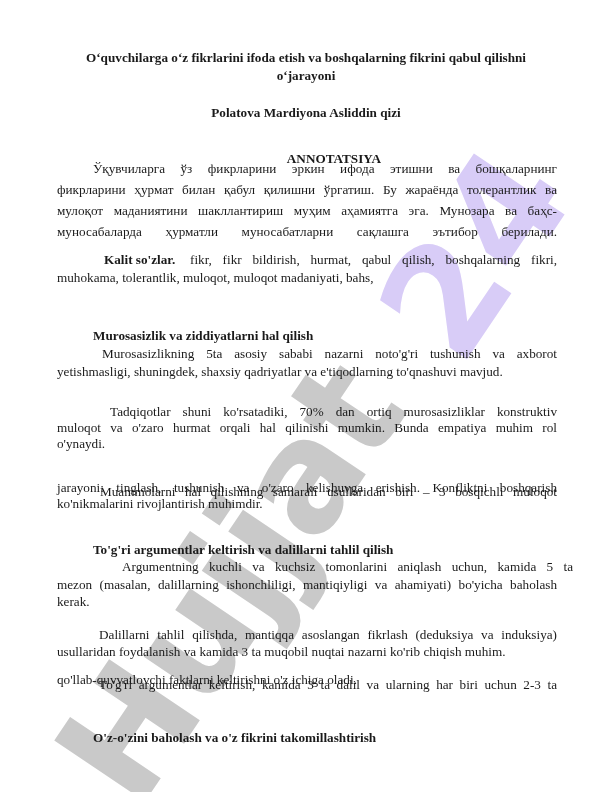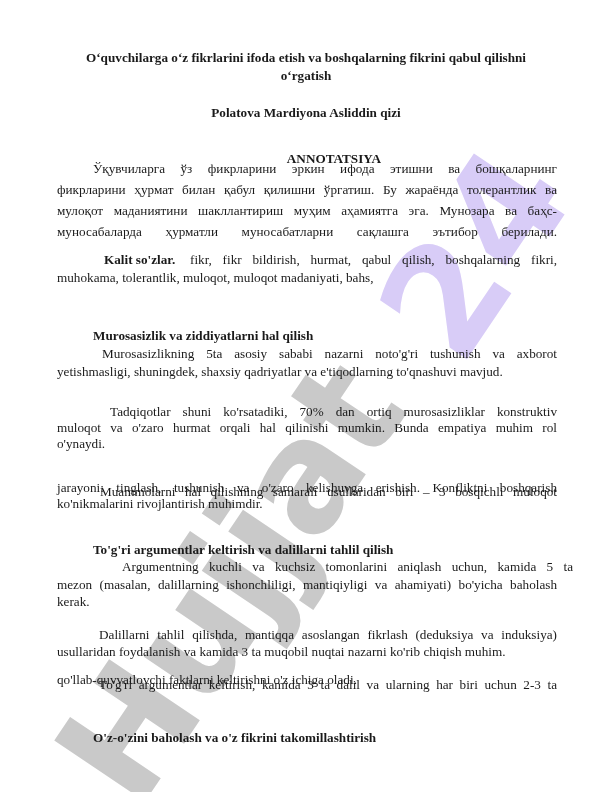--- a/index.html
+++ b/index.html
@@ -30,21 +30,21 @@
 
 <div class="page">
 
   <div class="watermark">
     <div class="wm-text wm-hujjat">Hujjat</div>
     <div class="wm-text wm-24">24</div>
   </div>
 
   <div class="content">
     <div class="t bold center" style="top:51px;font-family:Liberation Serif, serif;">O‘quvchilarga o‘z fikrlarini ifoda etish va boshqalarning fikrini qabul qilishni</div>
-    <div class="t bold center" style="top:69px;">o‘rgatish</div>
+    <div class="t bold center" style="top:69px;">o‘jarayoni</div>
 
     <div class="t bold center" style="top:106px;">Polatova Mardiyona Asliddin qizi</div>
 
     <div class="t bold center" style="top:152px;padding-left:28px;">ANNOTATSIYA</div>
 
     <div class="just" style="top:162px; left:93px; width:464px;">Ўқувчиларга ўз фикрларини эркин ифода этишни ва бошқаларнинг</div>
     <div class="just" style="top:183px;">фикрларини ҳурмат билан қабул қилишни ўргатиш.  Бу жараёнда толерантлик ва</div>
     <div class="just" style="top:204px;">мулоқот маданиятини шакллантириш муҳим аҳамиятга эга.  Мунозара ва баҳс-</div>
     <div class="just" style="top:225px;">муносабаларда ҳурматли муносабатларни сақлашга эътибор берилади.</div>
 

